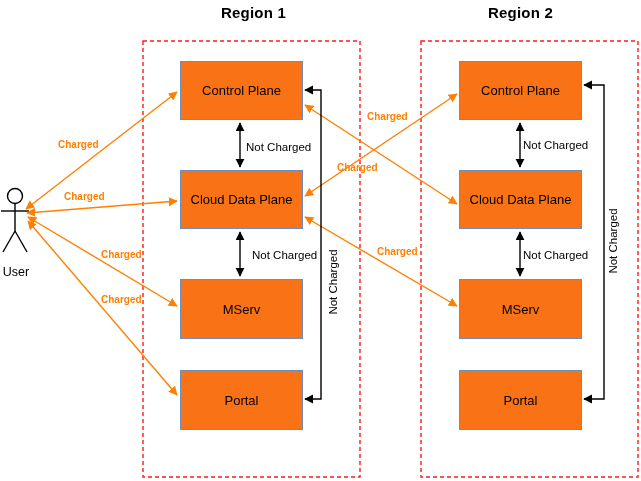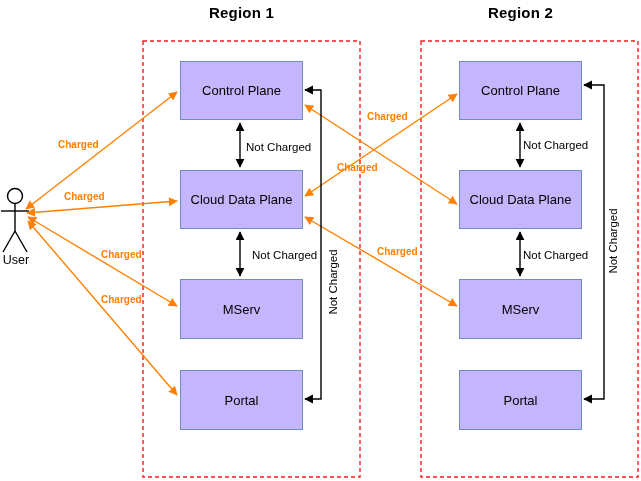--- a/index.html
+++ b/index.html
@@ -7,21 +7,21 @@
     position:relative;width:641px;height:481px;background:#ffffff;overflow:hidden;
     font-family:"Liberation Sans","DejaVu Sans",sans-serif;color:#000;
   }
   .canvas svg{position:absolute;left:0;top:0;z-index:1;}
   .abs{position:absolute;z-index:2;}
   .region-title{
     width:123px;text-align:center;font-size:15px;font-weight:bold;color:#000;
     letter-spacing:.2px;
   }
   .node{
-    width:123px;background:#c4b5fd;border:1px solid #6C8EBF;box-sizing:border-box;
+    width:123px;background:#f97316;border:1px solid #6C8EBF;box-sizing:border-box;
     display:flex;align-items:center;justify-content:center;
     font-size:13px;color:#000;z-index:2;
   }
   .lbl-charged{
     font-size:10px;font-weight:bold;color:#FF8000;white-space:nowrap;z-index:3;
   }
   .lbl-notcharged{
     font-size:11.5px;color:#000;white-space:nowrap;z-index:3;background:rgba(255,255,255,.0);
   }
   .lbl-vertical{
@@ -81,24 +81,24 @@
       <line x1="520" y1="123" x2="520" y2="167" marker-start="url(#bs)" marker-end="url(#be)"></line>
       <line x1="520" y1="232" x2="520" y2="276" marker-start="url(#bs)" marker-end="url(#be)"></line>
     </g>
 
     <g stroke="#000" stroke-width="1.4" fill="none">
       <path d="M305,90 L321,90 L321,399 L305,399" marker-start="url(#bs)" marker-end="url(#be)"></path>
       <path d="M584,85 L604,85 L604,399 L584,399" marker-start="url(#bs)" marker-end="url(#be)"></path>
     </g>
   </svg>
 
-  <div class="abs region-title" style="left:180px;top:4px;">Region 1</div>
+  <div class="abs region-title" style="left:192px;top:4px;">Region 1</div>
   <div class="abs region-title" style="left:459px;top:4px;">Region 2</div>
 
-  <div class="abs actor-label" style="left:0px;top:253px;">User</div>
+  <div class="abs actor-label" style="left:0px;top:265px;">User</div>
 
   <div class="abs node" style="left:180px;top:61px;height:59px;">Control Plane</div>
   <div class="abs node" style="left:180px;top:170px;height:59px;">Cloud Data Plane</div>
   <div class="abs node" style="left:180px;top:279px;height:60px;">MServ</div>
   <div class="abs node" style="left:180px;top:370px;height:60px;">Portal</div>
 
   <div class="abs node" style="left:459px;top:61px;height:59px;">Control Plane</div>
   <div class="abs node" style="left:459px;top:170px;height:59px;">Cloud Data Plane</div>
   <div class="abs node" style="left:459px;top:279px;height:60px;">MServ</div>
   <div class="abs node" style="left:459px;top:370px;height:60px;">Portal</div>

